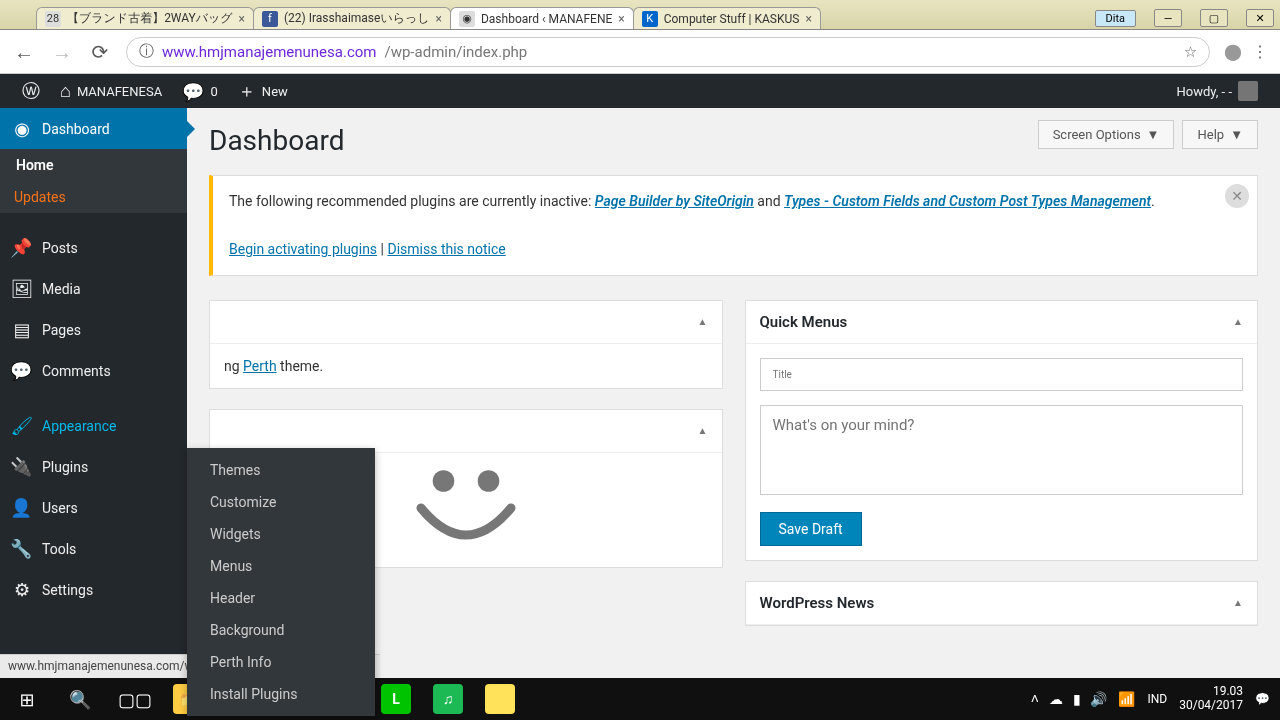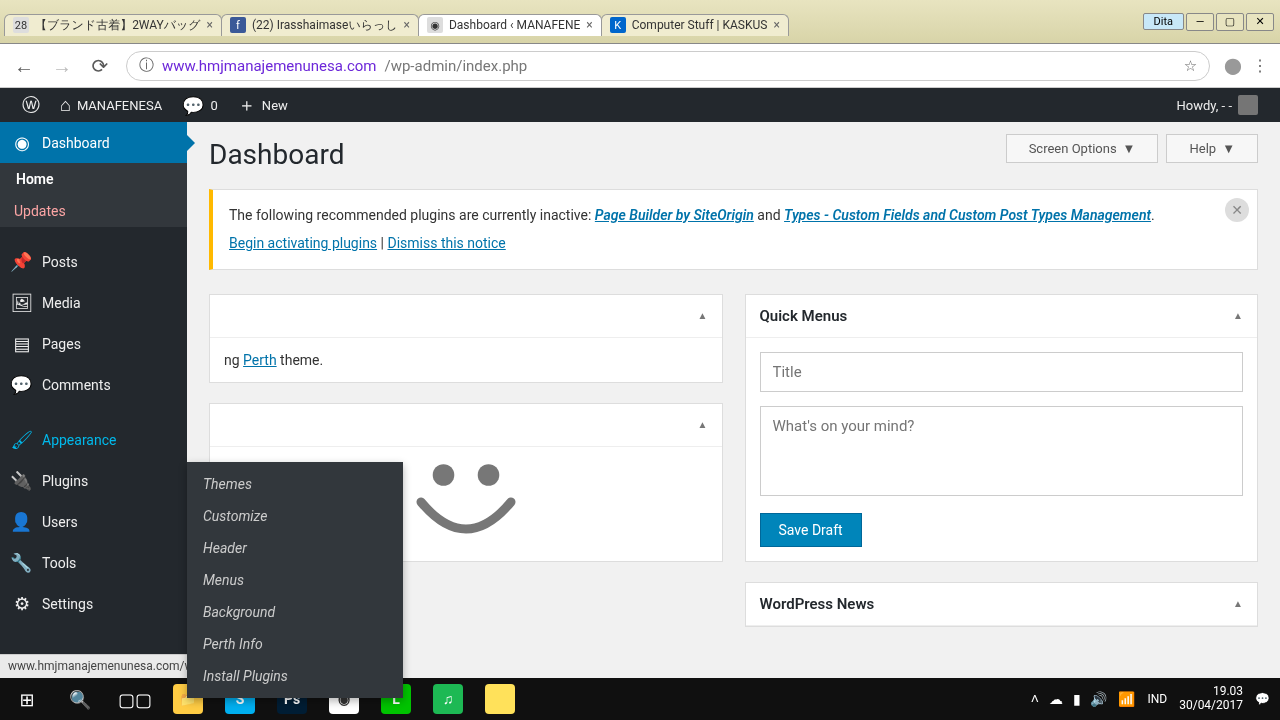--- a/index.html
+++ b/index.html
@@ -1,26 +1,26 @@
 <!DOCTYPE html>
 <html><head>
 <meta charset="utf-8">
 <style>
 * { margin: 0; padding: 0; box-sizing: border-box; font-family: -apple-system, BlinkMacSystemFont, "Segoe UI", Roboto, sans-serif; }
 body { width: 1280px; height: 720px; overflow: hidden; background: #d4d0a8; position: relative; }
 
 
-.win-titlebar { height: 44px; background: linear-gradient(#e8e4c0, #d8d4a8); display: flex; align-items: center; border-bottom: 1px solid #888; }
+.win-titlebar { height: 30px; background: linear-gradient(#e8e4c0, #d8d4a8); display: flex; align-items: flex-end; border-bottom: 1px solid #888; padding-left: 32px; }
 .win-tabs { display: flex; flex: 1; padding-top: 6px; gap: 0; padding-left: 4px; }
 .win-tab { display: flex; align-items: center; background: #f0ecd0; border: 1px solid #999; border-bottom: none; border-radius: 6px 6px 0 0; padding: 2px 8px; font-size: 12px; color: #333; max-width: 220px; min-width: 170px; gap: 6px; margin-right: -1px; }
 .win-tab.active { background: #fff; z-index: 2; }
 .win-tab .favicon { width: 16px; height: 16px; display: inline-flex; align-items: center; justify-content: center; font-size: 11px; background: #ddd; border-radius: 2px; }
 .win-tab .tab-title { flex: 1; white-space: nowrap; overflow: hidden; text-overflow: ellipsis; }
 .win-tab .tab-close { font-size: 12px; color: #666; cursor: pointer; }
-.win-controls { display: flex; align-items: center; gap: 2px; padding: 2px 6px; }
+.win-controls { display: flex; align-items: center; gap: 18px; padding: 2px 6px; }
 .win-user { background: #c8e8f8; border: 1px solid #888; padding: 1px 10px; font-size: 11px; border-radius: 2px; }
 .win-btn { width: 28px; height: 18px; border: 1px solid #888; background: #e8e4c0; font-size: 11px; display: flex; align-items: center; justify-content: center; border-radius: 2px; }
 
 
 .addr-bar { height: 44px; background: #fff; border-bottom: 1px solid #ccc; display: flex; align-items: center; padding: 0 12px; gap: 14px; }
 .nav-btn { width: 24px; height: 24px; display: flex; align-items: center; justify-content: center; color: #5a5a5a; font-size: 20px; }
 .omnibox { flex: 1; height: 30px; border: 1px solid #ccc; border-radius: 16px; display: flex; align-items: center; padding: 0 12px; color: #333; font-size: 15px; gap: 8px; }
 .omnibox .info-icon { color: #666; }
 .omnibox .url-host { color: #6d28d9; }
 .omnibox .url-path { color: #777; }
@@ -38,47 +38,47 @@
 .wp-body { display: flex; height: calc(100% - 30px - 44px - 34px - 42px); background: #f1f1f1; position: relative; }
 
 
 .adminmenu { width: 187px; background: #23282d; color: #eee; font-size: 14px; position: relative; }
 .menu-item { display: flex; align-items: center; gap: 10px; padding: 10px 12px; color: #eee; }
 .menu-item.current { background: #0073aa; color: #fff; position: relative; }
 .menu-item.current::after { content: ""; position: absolute; right: -8px; top: 50%; transform: translateY(-50%); border: 8px solid transparent; border-left-color: #0073aa; border-right: none; }
 .menu-item.open { color: #00b9eb; }
 .menu-item .dashicon { width: 20px; font-size: 18px; display: inline-flex; justify-content: center; }
 .submenu { background: #32373c; }
-.submenu .sub-item { padding: 8px 12px 8px 14px; font-size: 14px; color: #fca5a5; }
+.submenu .sub-item { padding: 8px 12px 8px 14px; font-size: 14px; color: #f97316; }
 .submenu .sub-item.current { color: #fff; font-weight: 600; padding-left: 16px; }
 .menu-sep { height: 14px; }
 
 
-.flyout { position: absolute; left: 187px; top: 340px; width: 216px; background: #32373c; box-shadow: 0 3px 8px rgba(0,0,0,.3); z-index: 50; padding: 6px 0; font-style: italic; }
+.flyout { position: absolute; left: 187px; top: 340px; width: 188px; background: #32373c; box-shadow: 0 3px 8px rgba(0,0,0,.3); z-index: 50; padding: 6px 7px; }
 .flyout .fly-item { padding: 8px 16px; color: #ccc; font-size: 14px; }
 
 
 .content { flex: 1; padding: 12px 22px 0 22px; overflow: hidden; position: relative; }
 .top-buttons { position: absolute; right: 22px; top: 12px; display: flex; gap: 8px; }
-.screen-btn { background: #f7f7f7; border: 1px solid #ccc; padding: 6px 22px; font-size: 13px; color: #555; display: flex; align-items: center; gap: 6px; }
+.screen-btn { background: #f7f7f7; border: 1px solid #ccc; padding: 6px 14px; font-size: 13px; color: #555; display: flex; align-items: center; gap: 6px; }
 h1.page-title { font-size: 28px; font-weight: 400; color: #23282d; margin: 4px 0 18px; }
 
 .notice { background: #fff; border: 1px solid #ddd; border-left: 4px solid #ffb900; padding: 14px 16px; position: relative; font-size: 14px; color: #333; line-height: 1.6; margin-bottom: 24px; }
 .notice a { color: #0073aa; text-decoration: underline; }
 .notice .plugin-link { font-style: italic; font-weight: 600; }
 .notice .dismiss { position: absolute; right: 8px; top: 8px; width: 24px; height: 24px; border-radius: 50%; background: #ddd; color: #888; display: flex; align-items: center; justify-content: center; font-size: 14px; }
 
 .dash-cols { display: flex; gap: 22px; }
 .dash-col { flex: 1; display: flex; flex-direction: column; gap: 20px; }
 .postbox { background: #fff; border: 1px solid #ddd; }
 .postbox-header { display: flex; align-items: center; justify-content: space-between; padding: 12px 14px; border-bottom: 1px solid #eee; }
 .postbox-header h2 { font-size: 15px; font-weight: 600; color: #23282d; }
 .toggle-arrow { color: #777; font-size: 10px; }
 .postbox-body { padding: 14px; font-size: 14px; color: #333; }
-.postbox-body input[type=text] { width: 100%; border: 1px solid #ccc; padding: 10px 12px; font-size: 15px; margin-bottom: 14px; color: #4c1d95; }
+.postbox-body input[type=text] { width: 100%; border: 1px solid #ccc; padding: 10px 12px; font-size: 10px; margin-bottom: 14px; color: #4c1d95; }
 .postbox-body textarea { width: 100%; border: 1px solid #ccc; padding: 10px 12px; font-size: 15px; height: 90px; resize: none; color: #777; margin-bottom: 14px; }
 .button-primary { background: #0085ba; border: 1px solid #006799; color: #fff; padding: 8px 18px; font-size: 14px; border-radius: 0; display: inline-block; }
 .theme-text a { color: #0073aa; }
 
 .smile { display:flex; justify-content:center; padding-top:10px; }
 .smile svg { width: 140px; height: 90px; }
 
 
 .status-bar { position: absolute; left: 0; bottom: 42px; height: 24px; background: #eaeaea; border-top: 1px solid #ccc; font-size: 12px; color: #444; padding: 4px 8px; width: 380px; }
 
@@ -210,22 +210,23 @@
         <span>Tools</span>
       </div>
     <div class="menu-item">
         <span class="dashicon">⚙</span>
         <span>Settings</span>
       </div>
 
     <div class="flyout">
       <div class="fly-item">Themes</div>
       <div class="fly-item">Customize</div>
+      <div class="fly-item">Widgets</div>
+      <div class="fly-item">Menus</div>
       <div class="fly-item">Header</div>
-      <div class="fly-item">Menus</div>
       <div class="fly-item">Background</div>
       <div class="fly-item">Perth Info</div>
       <div class="fly-item">Install Plugins</div>
     </div>
   </div>
 
   <div class="content">
     <div class="top-buttons">
       <div class="screen-btn">
           <span>Screen Options</span>
@@ -239,21 +240,21 @@
     <h1 class="page-title">Dashboard</h1>
 
     <div class="notice">
       <span class="dismiss">✕</span>
       <p>
         <span>The following recommended plugins are currently inactive: </span>
         <a href="#" class="plugin-link">Page Builder by SiteOrigin</a>
         <span> and </span>
         <a href="#" class="plugin-link">Types - Custom Fields and Custom Post Types Management</a><span>.</span>
       </p>
-      <p style="margin-top:6px">
+      <p style="margin-top:26px">
         <a href="#">Begin activating plugins</a><span> | </span><a href="#">Dismiss this notice</a>
       </p>
     </div>
 
     <div class="dash-cols">
       <div class="dash-col">
         <div class="postbox">
           <div class="postbox-header">
               <h2>&nbsp;</h2>
               <span class="toggle-arrow">▲</span>

